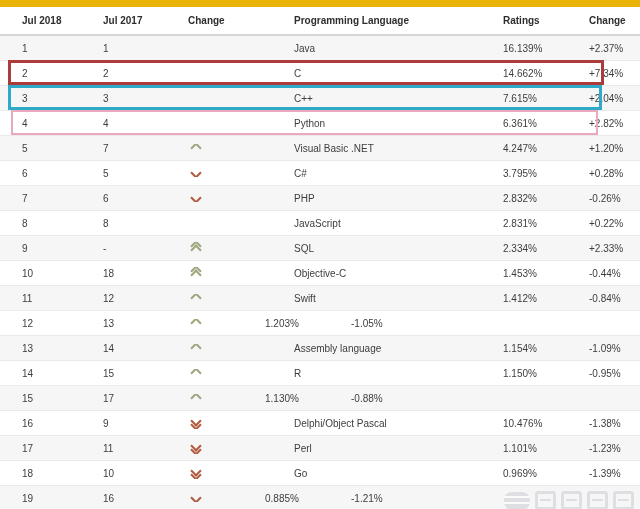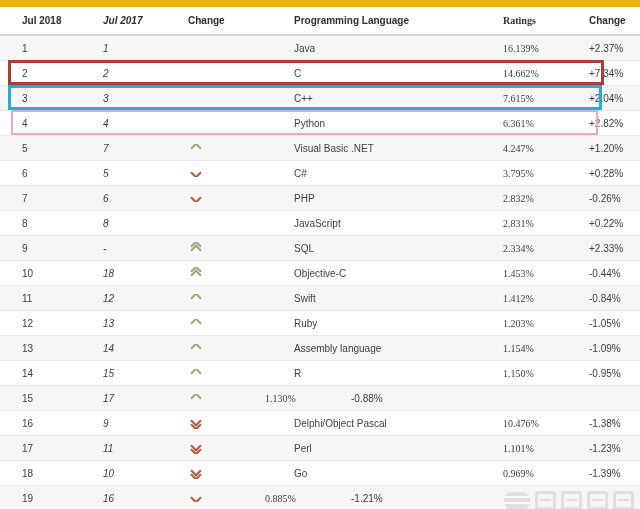--- a/index.html
+++ b/index.html
@@ -26,24 +26,24 @@
     position:relative;
     display:flex;
     align-items:center;
     height:24px;
     border-bottom:1px solid #e9e9e9;
     background:#fff;
   }
   .trow.stripe{background:#f6f6f7;}
   .c{box-sizing:border-box;flex:0 0 auto;white-space:nowrap;overflow:hidden;}
   .c1{width:103px;padding-left:22px;}
-  .c2{width:85px;font-style:italic;}
+  .c2{width:85px;}
   .c3{width:75px;display:flex;flex-direction:column;align-items:flex-start;justify-content:center;padding-left:4px;}
   .c4{width:207px;margin-left:31px;}
-  .c5{width:88px;padding-left:2px;font-family:Liberation Serif, serif;}
+  .c5{width:88px;padding-left:2px;}
   .c6{width:82px;}
   
   .chev{
     display:block;
     width:6px;height:6px;
     border-style:solid;
     border-width:0 2px 2px 0;
     border-color:transparent;
   }
   .chev.up{transform:rotate(225deg);border-color:#9ca77e;}
@@ -204,21 +204,20 @@
     <span class="c c4">Swift</span>
     <span class="c c5">1.412%</span>
     <span class="c c6">-0.84%</span>
   </div>
       <div class="trow">
     <span class="c c1">12</span>
     <span class="c c2">13</span>
     <span class="c c3">
           <i class="chev up"></i>
         </span>
-    <span class="c c4">Ruby</span>
     <span class="c c5">1.203%</span>
     <span class="c c6">-1.05%</span>
   </div>
       <div class="trow stripe">
     <span class="c c1">13</span>
     <span class="c c2">14</span>
     <span class="c c3">
           <i class="chev up"></i>
         </span>
     <span class="c c4">Assembly language</span>

